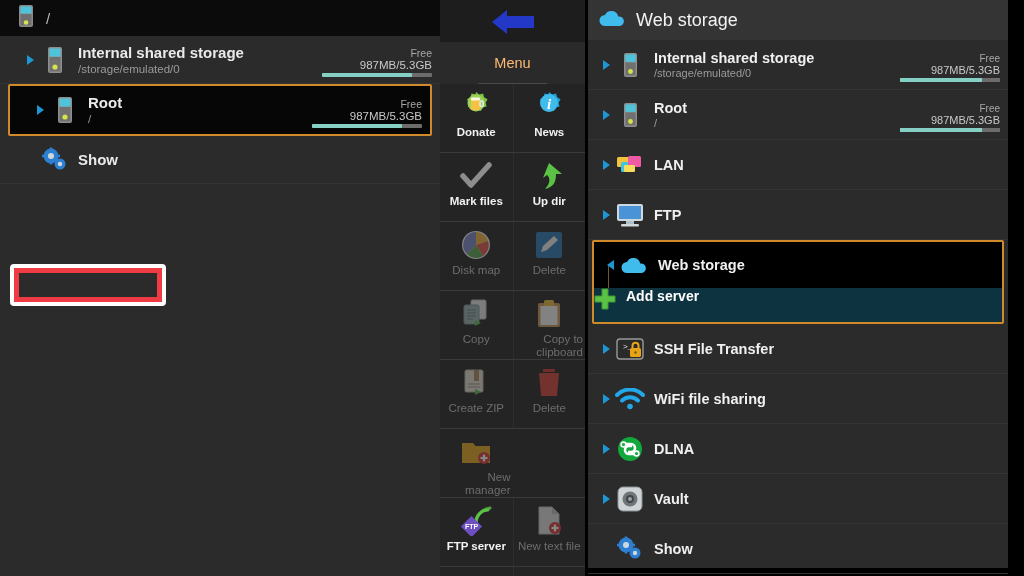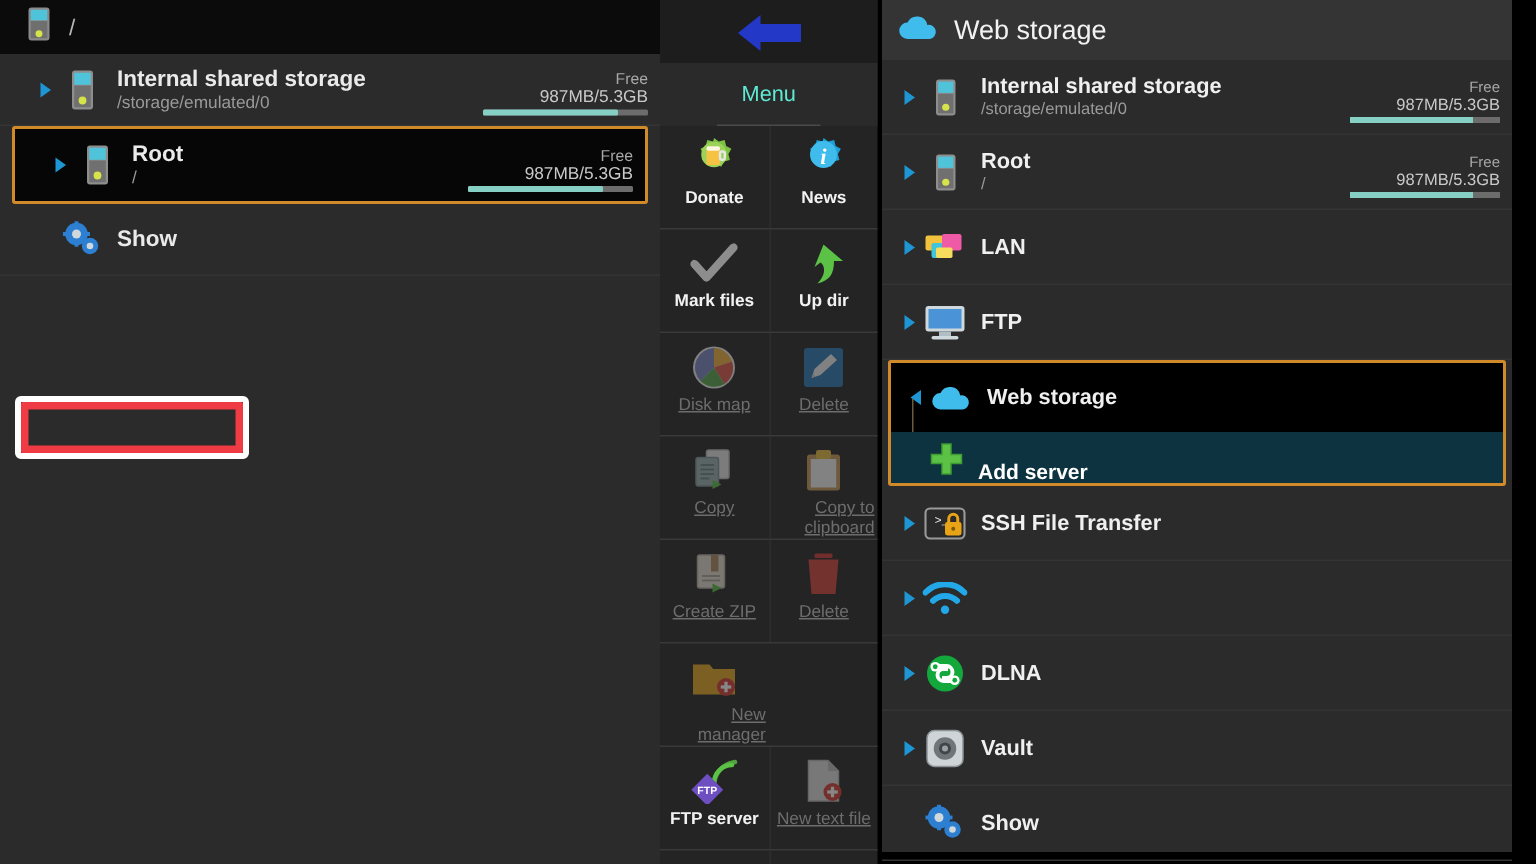--- a/index.html
+++ b/index.html
@@ -59,40 +59,40 @@
   #menu-panel {
     position: absolute; left: 440px; top: 0; width: 145px; height: 576px;
     background: #242424;
   }
   #menu-arrow-bar { height: 42px; position: relative; background: #1d1d1d; }
   #menu-title-bar {
     height: 42px; display: flex; align-items: center; justify-content: center;
     background: #2a2a2a; position: relative;
   }
   #menu-title-bar .mt {
-    color: #5eead4; font-size: 14.5px;
+    color: #fdba74; font-size: 14.5px;
   }
   #menu-title-bar::after {
     content: ""; position: absolute; left: 38px; right: 38px; bottom: 0;
     height: 1px; background: #4a4a4a;
   }
   .menu-grid { display: flex; flex-wrap: wrap; }
   .mrow { display: flex; width: 145px; border-bottom: 1px solid #393939; }
   .mcell {
     width: 72.5px; height: 68px; display: flex; flex-direction: column;
     align-items: center; justify-content: flex-start; padding-top: 6px;
     position: relative;
   }
   .mcell + .mcell { border-left: 1px solid #2e2e2e; }
   .mcell .mi { height: 34px; display: flex; align-items: center; justify-content: center; }
   .mcell .ml {
     font-size: 11.5px; color: #f2f2f2; text-align: right; line-height: 12.5px;
     font-weight: bold; margin-top: 2px; padding: 0 2px;
   }
-  .mcell.disabled .ml { color: #6d6d6d; font-weight: normal; text-decoration: underline; }
+  .mcell.disabled .ml { color: #6d6d6d; font-weight: normal; }
   .mcell.disabled .mi { opacity: .45; }
   .mrow.clipped { height: 18px; overflow: hidden; }
   .mrow.clipped .mcell { height: 68px; }
 
   
   #right-panel {
     position: absolute; left: 588px; top: 0; width: 420px; height: 568px;
     background: #2b2b2b;
   }
   #right-header {
@@ -118,21 +118,21 @@
   
   #ws-group {
     position: relative; border: 2px solid #d08a2a; background: #000;
     margin: 0 4px; border-radius: 2px;
   }
   #ws-row {
     height: 46px; display: flex; align-items: center; padding-left: 8px; background: #000;
   }
   #ws-row .rrow-title { font-size: 14.5px; }
   #addserver-row {
-    height: 34px; background: #0d3340; display: flex; align-items: flex-end; padding-left: 26px;
+    height: 34px; background: #0d3340; display: flex; align-items: flex-start; 
     position: relative;
   }
   #addserver-label { color: #ffffff; font-size: 14px; font-weight: bold; }
   #addserver-box {
     position: absolute; left: 10px; top: 264px; width: 156px; height: 42px;
     border: 4px solid #ffffff; border-radius: 4px; pointer-events: none; z-index: 6;
   }
   #addserver-box::after {
     content: ""; position: absolute; inset: 0;
     border: 5px solid #ee3b44; border-radius: 1px;
@@ -592,20 +592,23 @@
         </div>
       <div class="rrow-icon">
         <svg width="30" height="22" viewBox="0 0 30 22">
           <g fill="none" stroke="#22a7e8" stroke-linecap="round">
             <path d="M2 7 A18 18 0 0 1 28 7" stroke-width="4"></path>
             <path d="M7 12.5 A11.5 11.5 0 0 1 23 12.5" stroke-width="4"></path>
           </g>
           <circle cx="15" cy="18.5" r="2.8" fill="#22a7e8"></circle>
         </svg>
       </div>
+      <div class="rrow-texts">
+        <div class="rrow-title">WiFi file sharing</div>
+      </div>
     </div>
 
     <div class="rrow">
       <div class="rrow-caret">
           <div class="caret"></div>
         </div>
       <div class="rrow-icon">
         <svg width="28" height="26" viewBox="0 0 28 26">
           <circle cx="14" cy="13" r="12" fill="#12a83c"></circle>
           <path d="M6 8 h9 a4 4 0 0 1 0 8 h-3" fill="none" stroke="#ffffff" stroke-width="2.6"></path>

